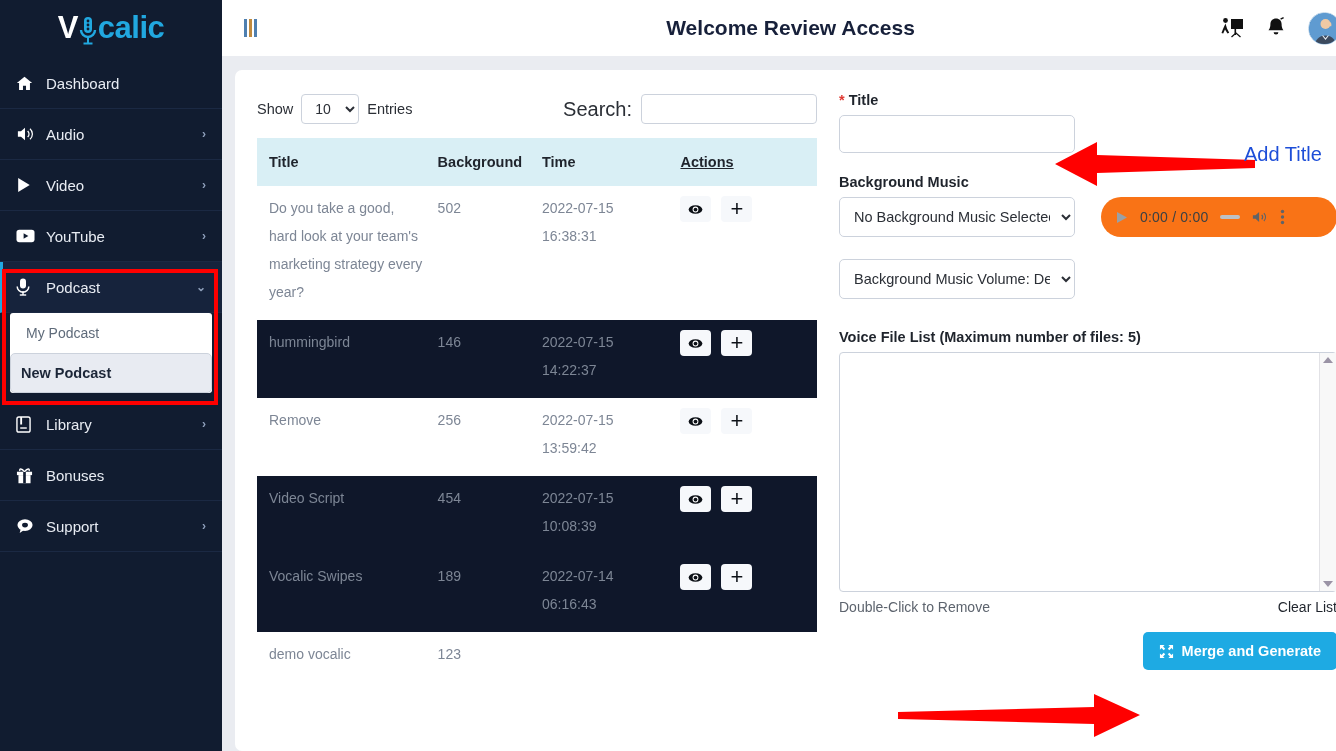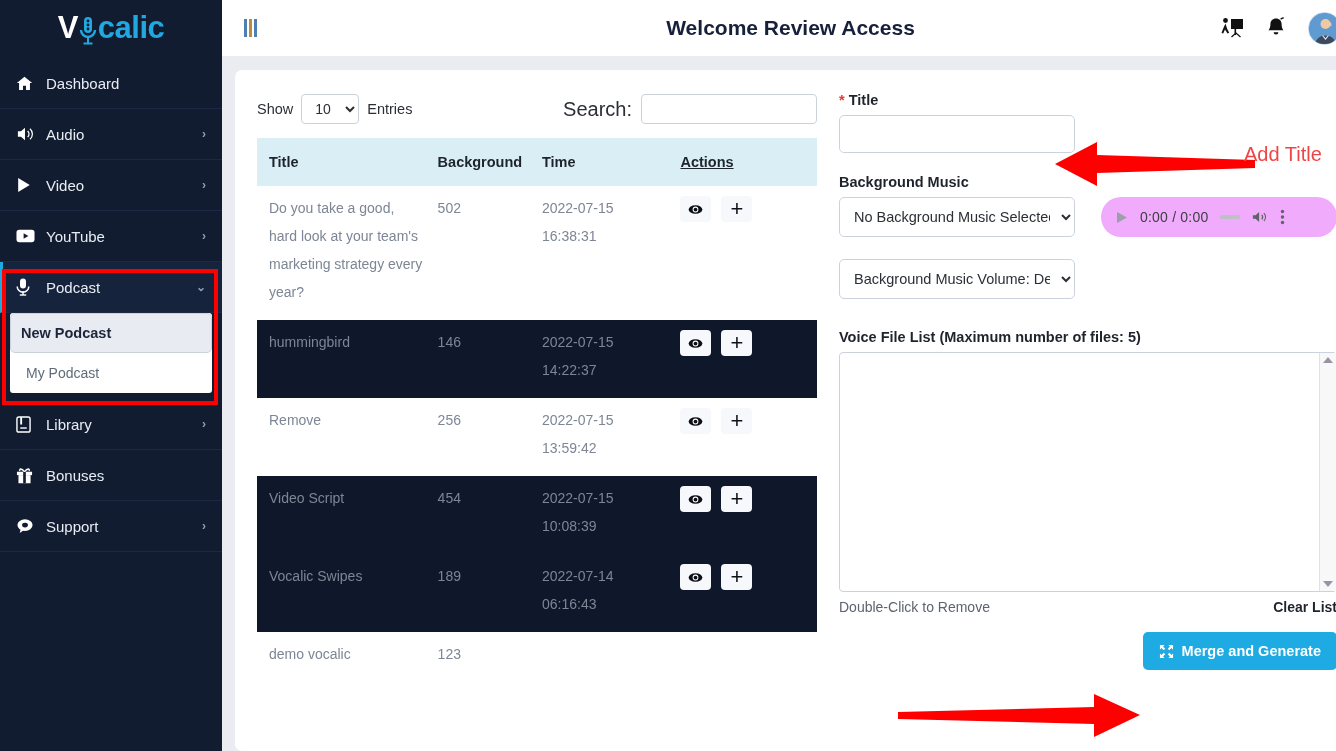--- a/index.html
+++ b/index.html
@@ -203,21 +203,21 @@
     background: #fff; font-size: 14.5px; color: #2b2f36;
     padding: 0 8px 0 10px;
     font-family: "Liberation Sans", sans-serif;
   }
   .sel.bgm { width: 236px; }
   .sel.vol-left { width: 236px; }
   .sel.vol-right { width: 236px; }
 
   .player {
     width: 236px; height: 40px; border-radius: 20px;
-    background: #f0abfc;
+    background: #f97316;
     display: flex; align-items: center;
     padding: 0 14px; gap: 12px;
     color: #5f6368;
   }
   .player .ptime { font-size: 14px; color: #3c4043; letter-spacing: .2px; }
   .player .pbar {
     width: 20px; height: 4px; border-radius: 2px; background: #bdc1c6;
   }
   .player .pico { display: flex; cursor: pointer; }
 
@@ -242,39 +242,39 @@
     border-right: 5px solid transparent;
   }
   .lb-arrow.up { border-bottom: 6px solid #9a93a5; }
   .lb-arrow.dn { border-top: 6px solid #9a93a5; }
 
   .list-foot {
     display: flex; align-items: flex-end; margin-top: 7px;
   }
   .dbl-hint { font-size: 14px; color: #5d646e; }
   .clear-list {
-    margin-left: auto; font-size: 14px; color: #1f242c; font-weight: 700;
+    margin-left: auto; font-size: 14px; color: #1f242c; font-weight: 400;
     cursor: pointer;
   }
   .gen-row { display: flex; margin-top: 17px; }
   .btn-generate {
     margin-left: auto;
     background: #1eaae3; color: #ffffff;
     border: none; border-radius: 5px;
     height: 38px; padding: 0 16px;
     font-size: 14.5px; font-weight: 700;
     display: flex; align-items: center; gap: 8px;
     cursor: pointer;
     font-family: "Liberation Sans", sans-serif;
   }
 
   
   .anno { position: absolute; pointer-events: none; z-index: 40; }
   .anno-text {
-    position: absolute; color: #ef4444; font-size: 20px;
+    position: absolute; color: #1d4ed8; font-size: 20px;
     font-family: "Liberation Sans", sans-serif;
     z-index: 41; pointer-events: none; white-space: nowrap;
   }
 </style>
 </head>
 <body>
 
 <div class="app">
 
   <aside class="sidebar">
@@ -349,25 +349,25 @@
               <path d="M1.2 8.4a5.8 5.8 0 0 0 11.6 0" stroke="#fff" stroke-width="1.5" fill="none"></path>
               <rect x="6.3" y="13" width="1.4" height="4"></rect>
               <rect x="3.8" y="16.3" width="6.4" height="1.4"></rect>
             </svg>
         </span>
         <span class="nav-label">Podcast</span>
         <span class="chev">⌄</span>
       </div>
 
       <div class="submenu">
+        <div class="submenu-item">
+          <span>My Podcast</span>
+        </div>
         <div class="submenu-item sel">
           <span>New Podcast</span>
-        </div>
-        <div class="submenu-item">
-          <span>My Podcast</span>
         </div>
       </div>
 
       <div class="nav-item">
         <span class="nav-ico">
           <svg width="15" height="17" viewBox="0 0 16 18">
               <rect x="1" y="1" width="14" height="16" rx="2" stroke="#fff" stroke-width="1.5" fill="none"></rect>
               <rect x="4.5" y="1" width="2" height="8" fill="#fff"></rect>
               <rect x="4.5" y="12" width="7" height="1.5" fill="#fff"></rect>
             </svg>

